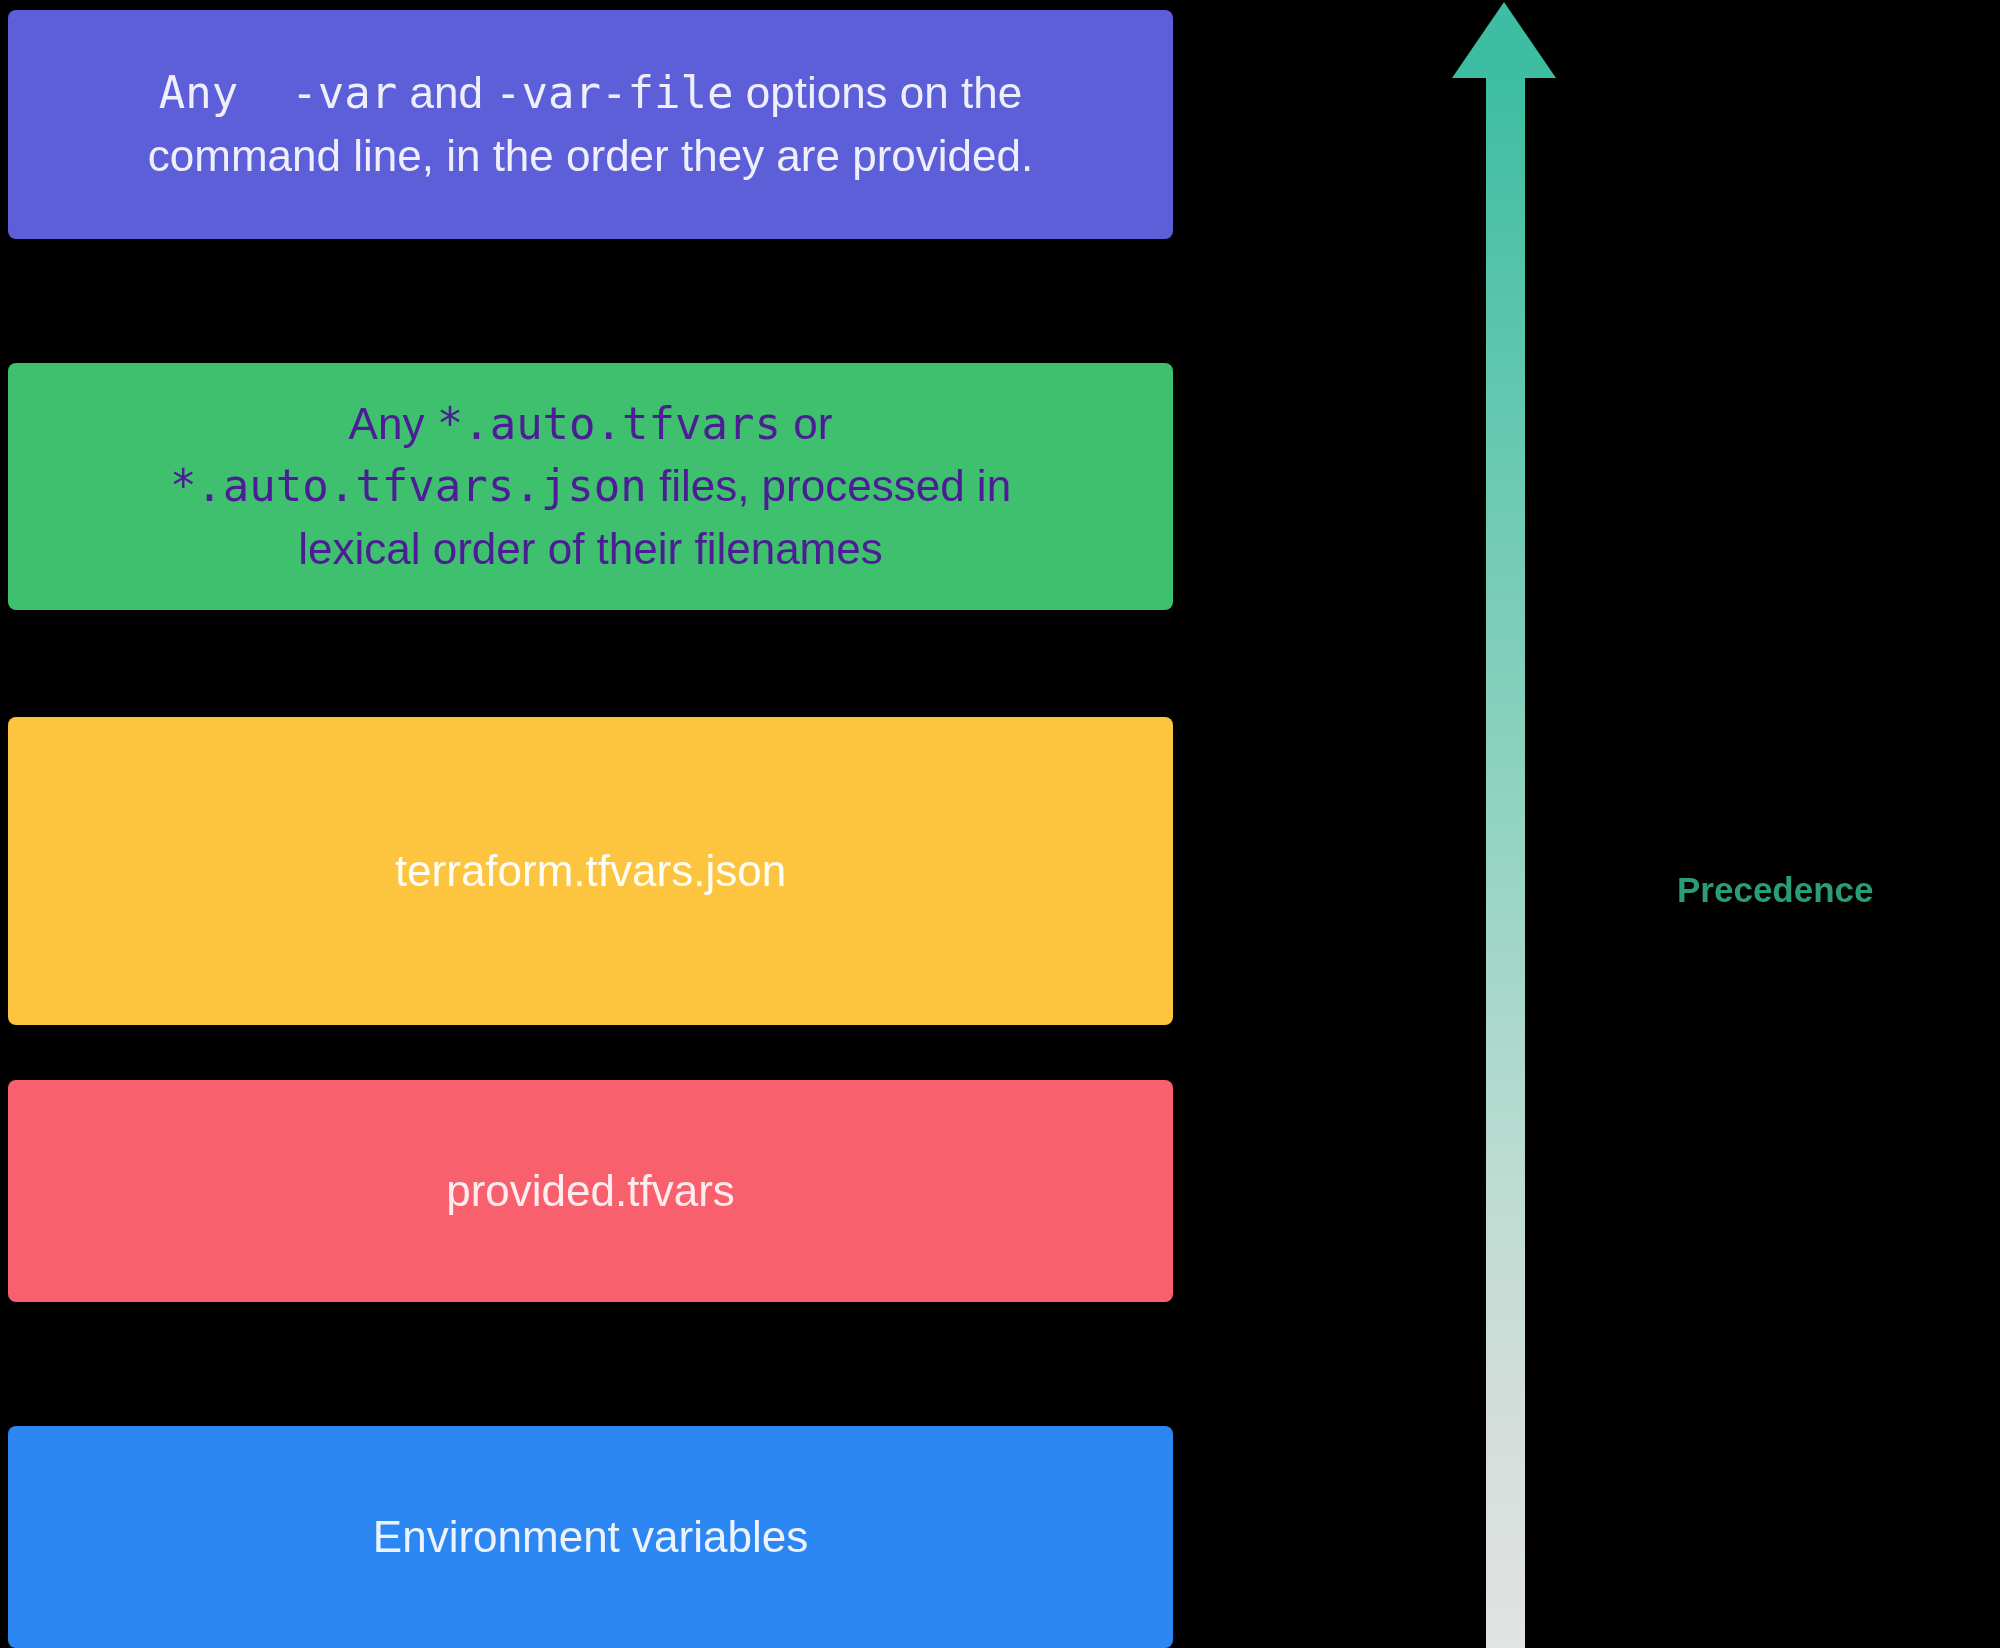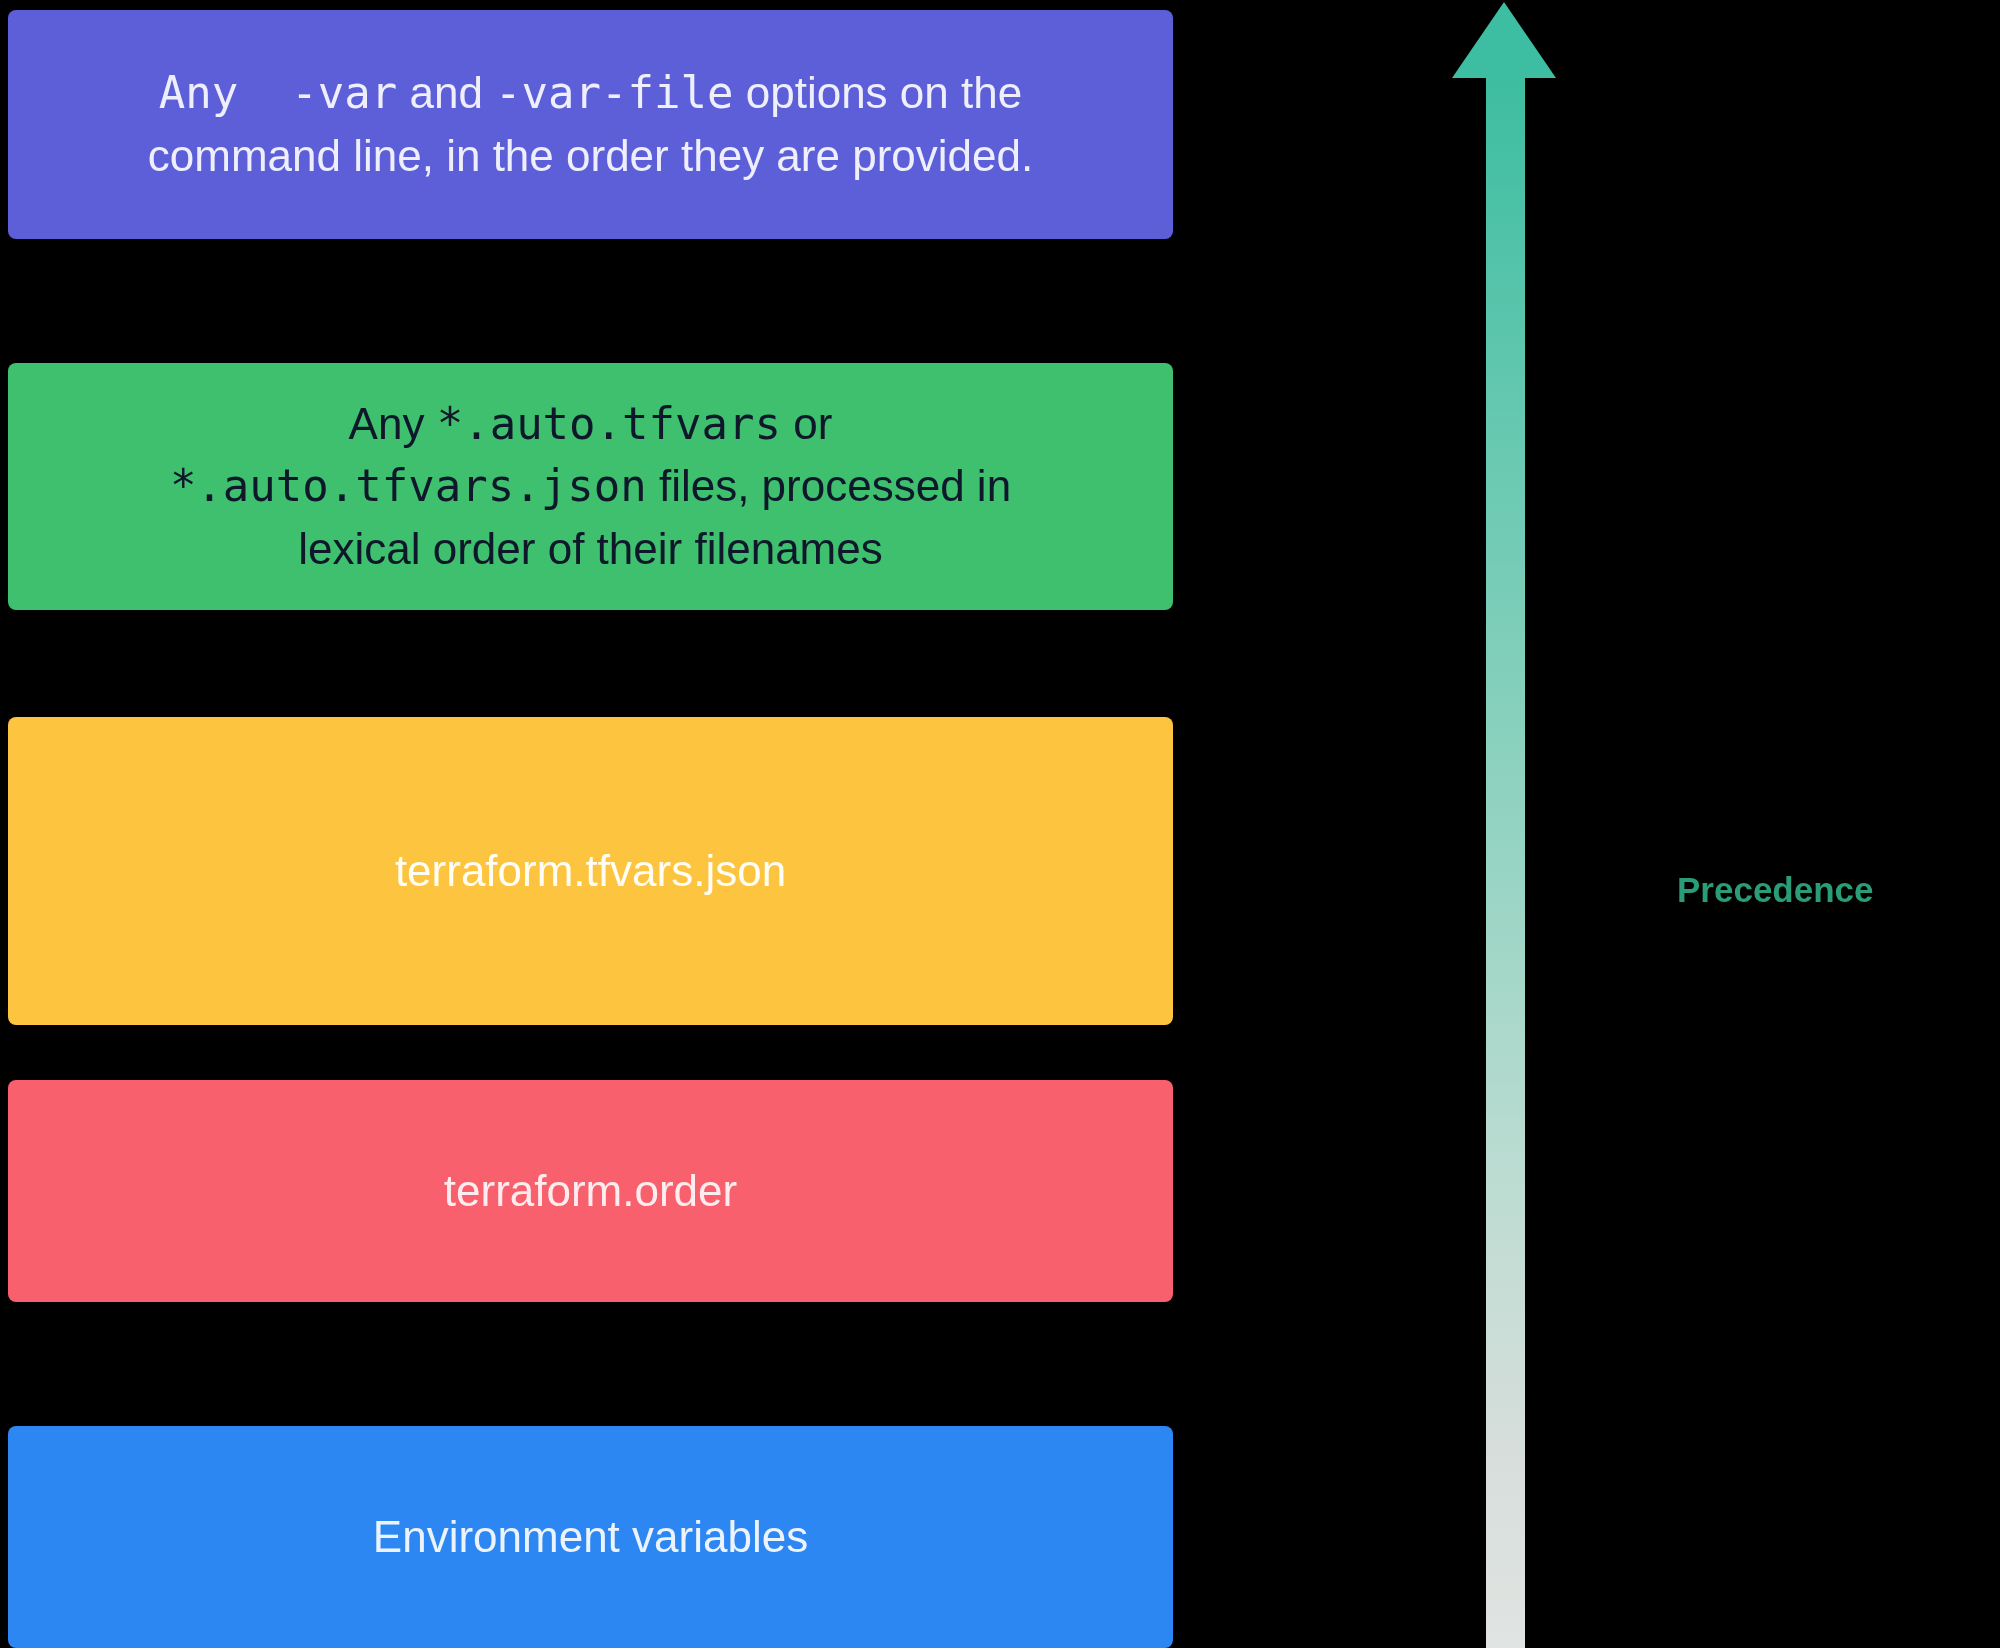--- a/index.html
+++ b/index.html
@@ -36,21 +36,21 @@
     line-height: 1.42;
     white-space: pre-wrap;
     font-family: "Liberation Sans", sans-serif;
   }
   .mono {
     font-family: "DejaVu Sans Mono", monospace;
   }
   .box-1 { top: 10px;   height: 229px; background: #5c5fd8; }
   .box-1 .box-text { color: #eeeefc; }
   .box-2 { top: 363px;  height: 247px; background: #3ec06f; }
-  .box-2 .box-text { color: #0f172a; }
+  .box-2 .box-text { color: #4c1d95; }
   .box-3 { top: 717px;  height: 308px; background: #fdc53f; }
   .box-3 .box-text { color: #fffdf4; }
   .box-4 { top: 1080px; height: 222px; background: #f9606d; }
   .box-4 .box-text { color: #ffecee; }
   .box-5 { top: 1426px; height: 222px; background: #2d87f3; }
   .box-5 .box-text { color: #ecf3fd; }
 
   .arrow-head {
     position: absolute;
     left: 1452px;
@@ -98,21 +98,21 @@
 
   <div class="box box-2">
     <p class="box-text"><span>Any </span><span class="mono">*.auto.tfvars</span><span> or </span><span class="mono">*.auto.tfvars.json</span><span> files, processed in lexical order of their filenames</span></p>
   </div>
 
   <div class="box box-3">
     <p class="box-text">terraform.tfvars.json</p>
   </div>
 
   <div class="box box-4">
-    <p class="box-text">terraform.order</p>
+    <p class="box-text">provided.tfvars</p>
   </div>
 
   <div class="box box-5">
     <p class="box-text">Environment variables</p>
   </div>
 
   <div class="arrow-head"></div>
   <div class="arrow-shaft"></div>
 
   <div class="precedence-label">Precedence</div>

